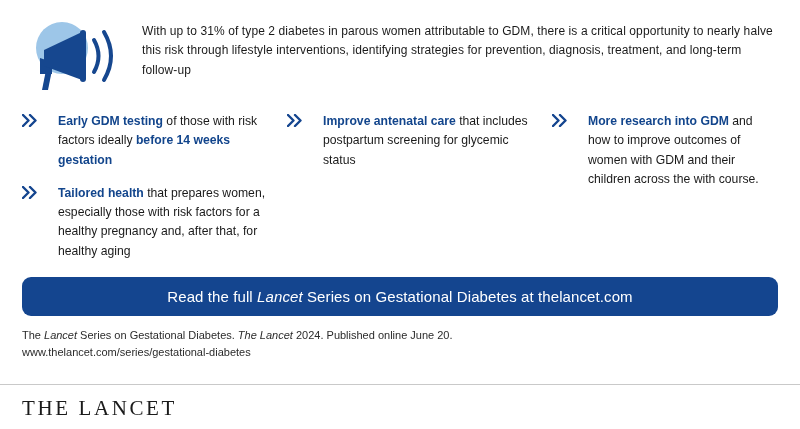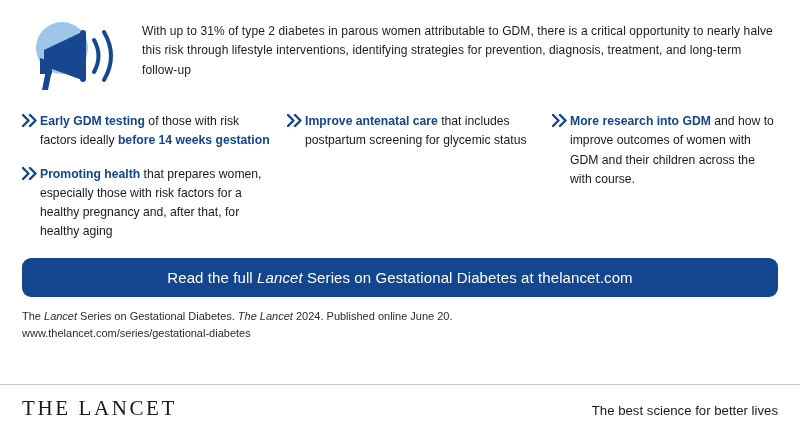--- a/index.html
+++ b/index.html
@@ -53,21 +53,21 @@
   }
   .col {
     flex: 1 1 0;
   }
   .col.c1 { max-width: 268px; }
   .col.c2 { max-width: 262px; }
   .col.c3 { max-width: 226px; }
 
   .bullet {
     display: flex;
-    gap: 2px;
+    gap: 20px;
     margin-bottom: 14px;
   }
   .chev {
     flex: 0 0 auto;
     width: 16px;
     padding-top: 2px;
   }
   .chev svg { display: block; }
   .btext {
     font-size: 12.2px;
@@ -161,21 +161,21 @@
           </span>
           <div class="btext"><b>Early GDM </b><b>testing</b><span> of those with risk factors ideally </span><b>before 14 weeks gestation</b></div>
         </div>
         <div class="bullet">
           <span class="chev">
             <svg width="16" height="13" viewBox="0 0 16 13" xmlns="http://www.w3.org/2000/svg">
               <path d="M1 1 L6.5 6.5 L1 12" stroke="#14458f" stroke-width="2.4" fill="none" stroke-linecap="round" stroke-linejoin="round"></path>
               <path d="M8 1 L13.5 6.5 L8 12" stroke="#14458f" stroke-width="2.4" fill="none" stroke-linecap="round" stroke-linejoin="round"></path>
             </svg>
           </span>
-          <div class="btext"><b>Promoting health</b><span> that prepares women, especially those with risk factors for a healthy pregnancy and, after that, for healthy aging</span></div>
+          <div class="btext"><b>Tailored health</b><span> that prepares women, especially those with risk factors for a healthy pregnancy and, after that, for healthy aging</span></div>
         </div>
       </div>
     <div class="col c2">
         <div class="bullet">
           <span class="chev">
             <svg width="16" height="13" viewBox="0 0 16 13" xmlns="http://www.w3.org/2000/svg">
               <path d="M1 1 L6.5 6.5 L1 12" stroke="#14458f" stroke-width="2.4" fill="none" stroke-linecap="round" stroke-linejoin="round"></path>
               <path d="M8 1 L13.5 6.5 L8 12" stroke="#14458f" stroke-width="2.4" fill="none" stroke-linecap="round" stroke-linejoin="round"></path>
             </svg>
           </span>
@@ -203,16 +203,15 @@
     <div>
       <span>The </span><i>Lancet</i><span> Series on Gestational Diabetes. </span><i>The Lancet</i><span> 2024. Published online June 20.</span>
     </div>
     <div>www.thelancet.com/series/gestational-diabetes</div>
   </div>
 
   <div class="rule"></div>
 
   <div class="footer">
     <div class="brand">THE LANCET</div>
-    <div class="tagline">The best science for better lives</div>
   </div>
 
 </div>
 
 </body></html>

